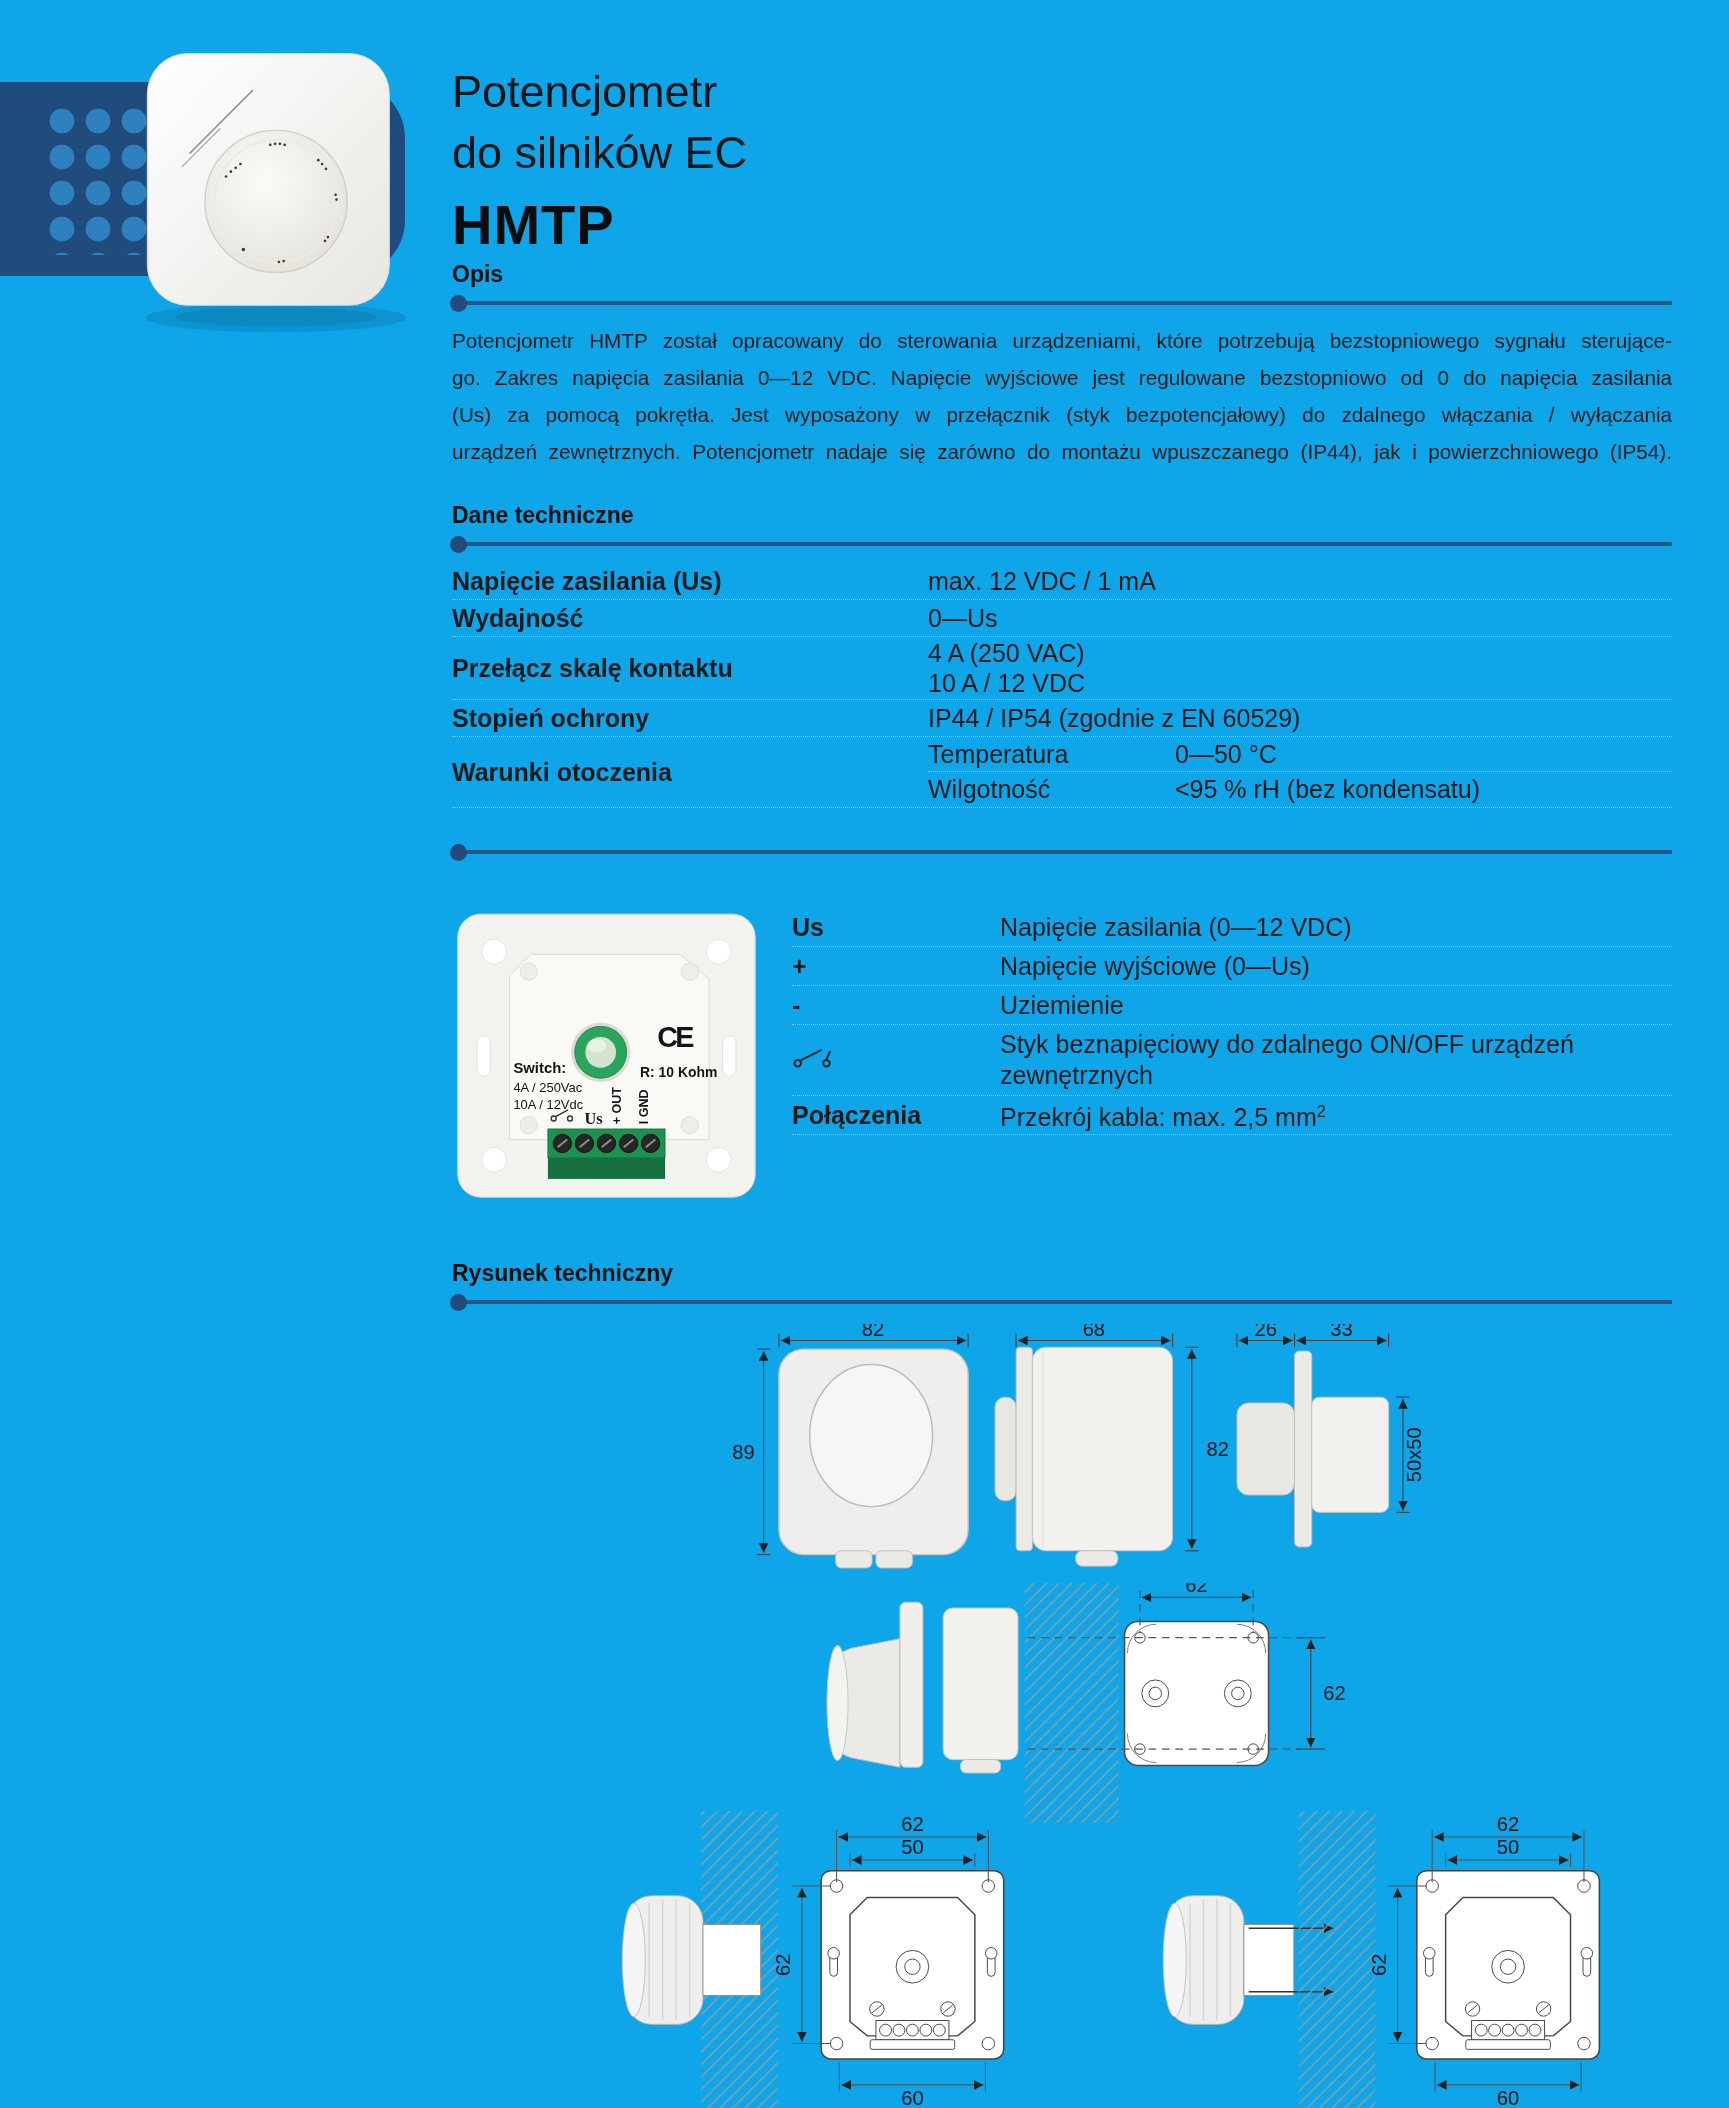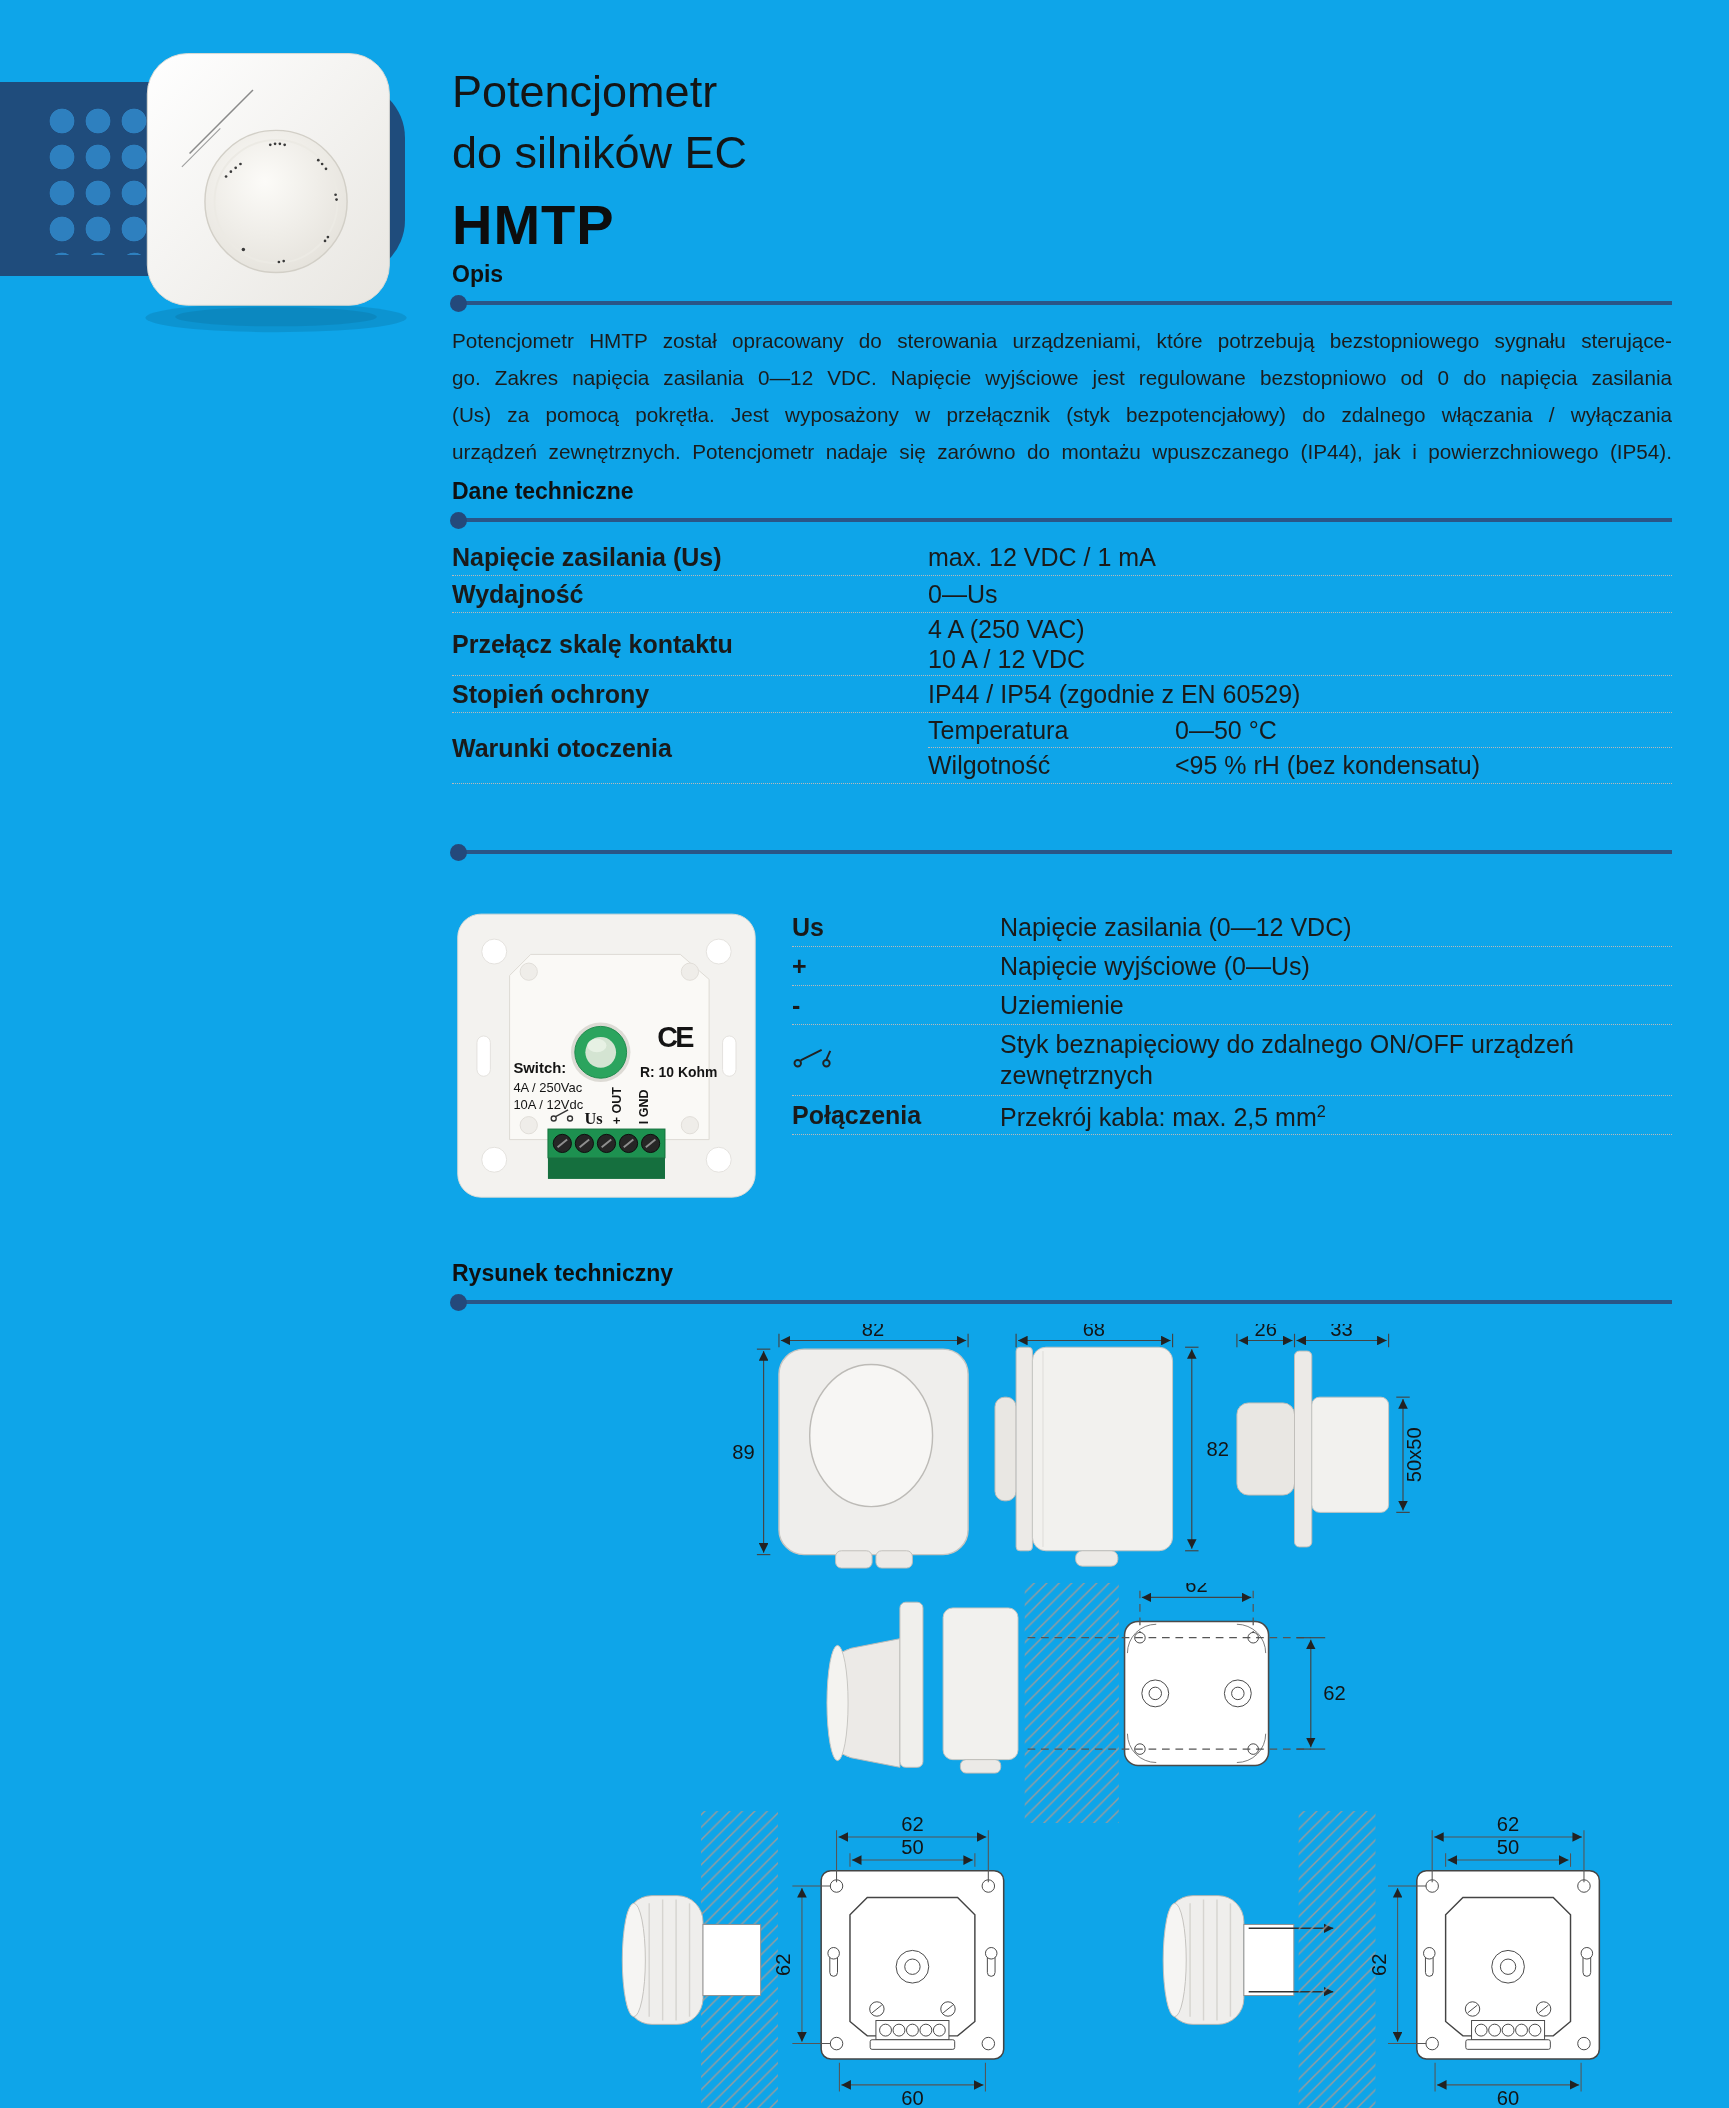--- a/index.html
+++ b/index.html
@@ -131,21 +131,21 @@
     <h2>Opis</h2>
     <div class="rule"></div>
     <div class="opis-lines">
       <div class="opis-line">Potencjometr HMTP został opracowany do sterowania urządzeniami, które potrzebują bezstopniowego sygnału sterujące-</div>
       <div class="opis-line">go. Zakres napięcia zasilania 0—12 VDC. Napięcie wyjściowe jest regulowane bezstopniowo od 0 do napięcia zasilania</div>
       <div class="opis-line">(Us) za pomocą pokrętła. Jest wyposażony w przełącznik (styk bezpotencjałowy) do zdalnego włączania / wyłączania</div>
       <div class="opis-line">urządzeń zewnętrznych. Potencjometr nadaje się zarówno do montażu wpuszczanego (IP44), jak i powierzchniowego (IP54).</div>
     </div>
   </div>
 
-  <div class="section" style="top:478px">
+  <div class="section" style="top:502px">
     <h2>Dane techniczne</h2>
     <div class="rule"></div>
     <div class="spec-table">
       <div class="trow">
         <div class="tlabel">Napięcie zasilania (Us)</div>
         <div class="tvalue">max. 12 VDC / 1 mA</div>
       </div>
       <div class="trow">
         <div class="tlabel">Wydajność</div>
         <div class="tvalue">0—Us</div>

